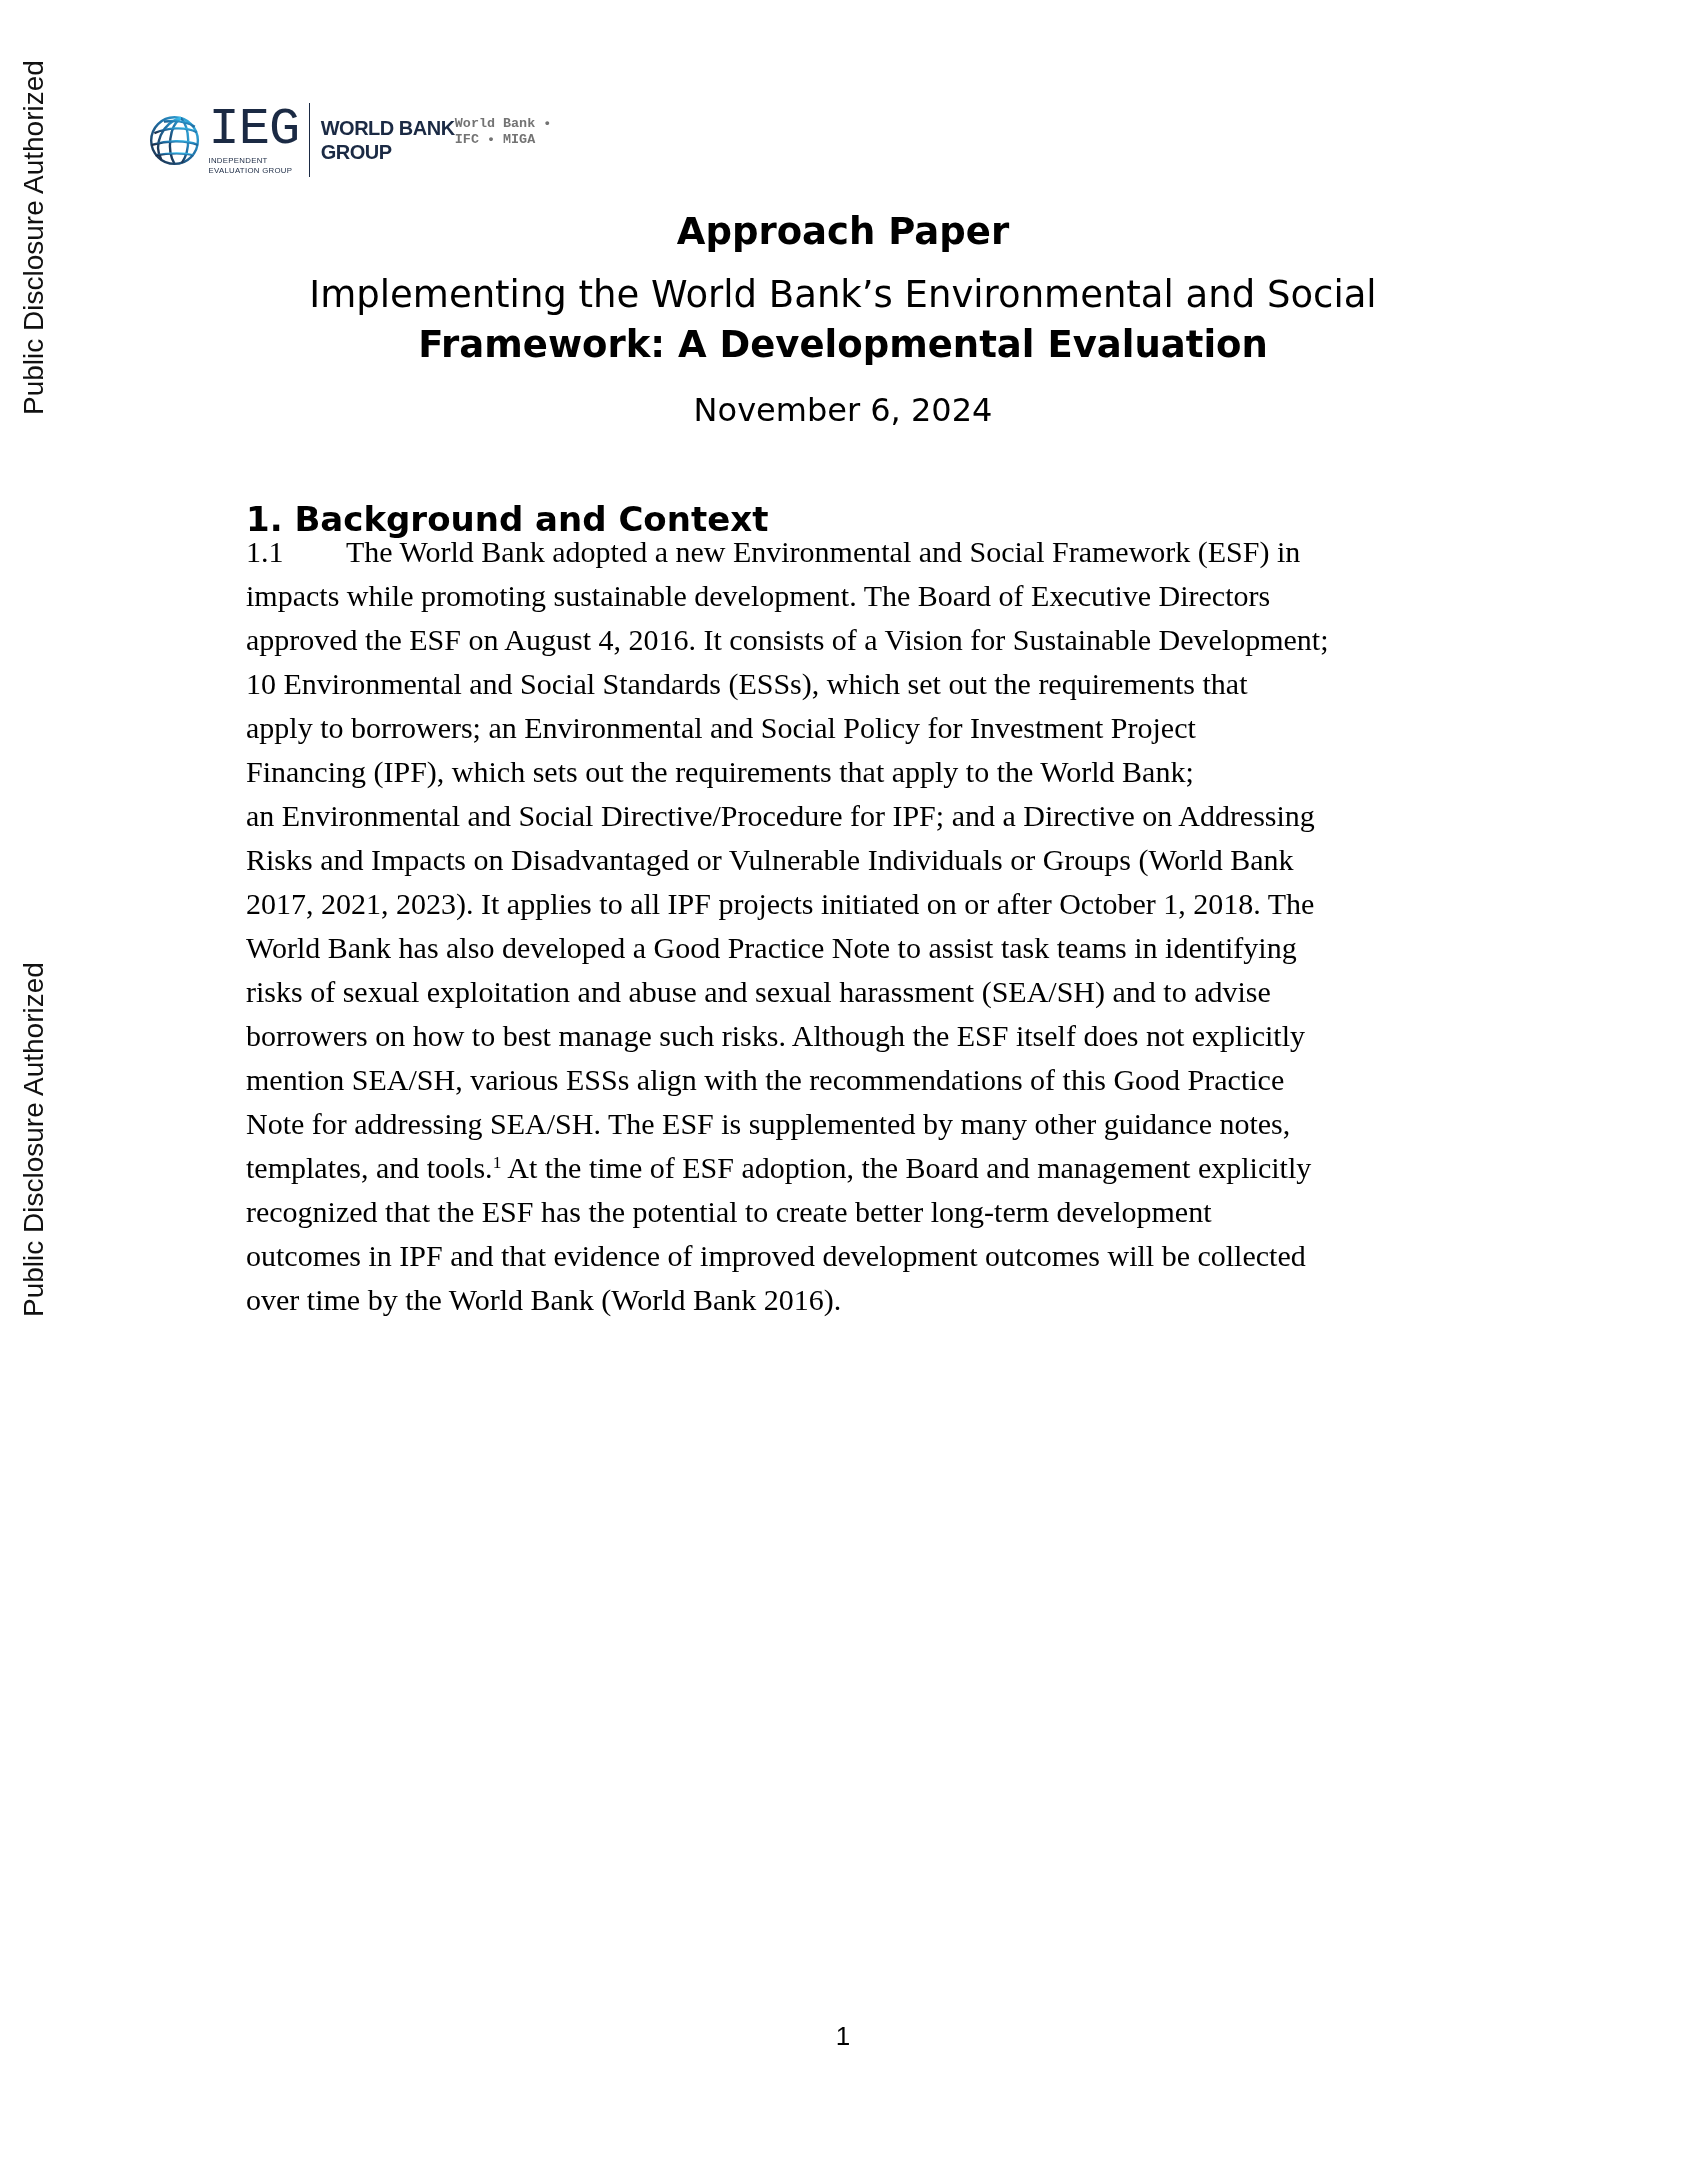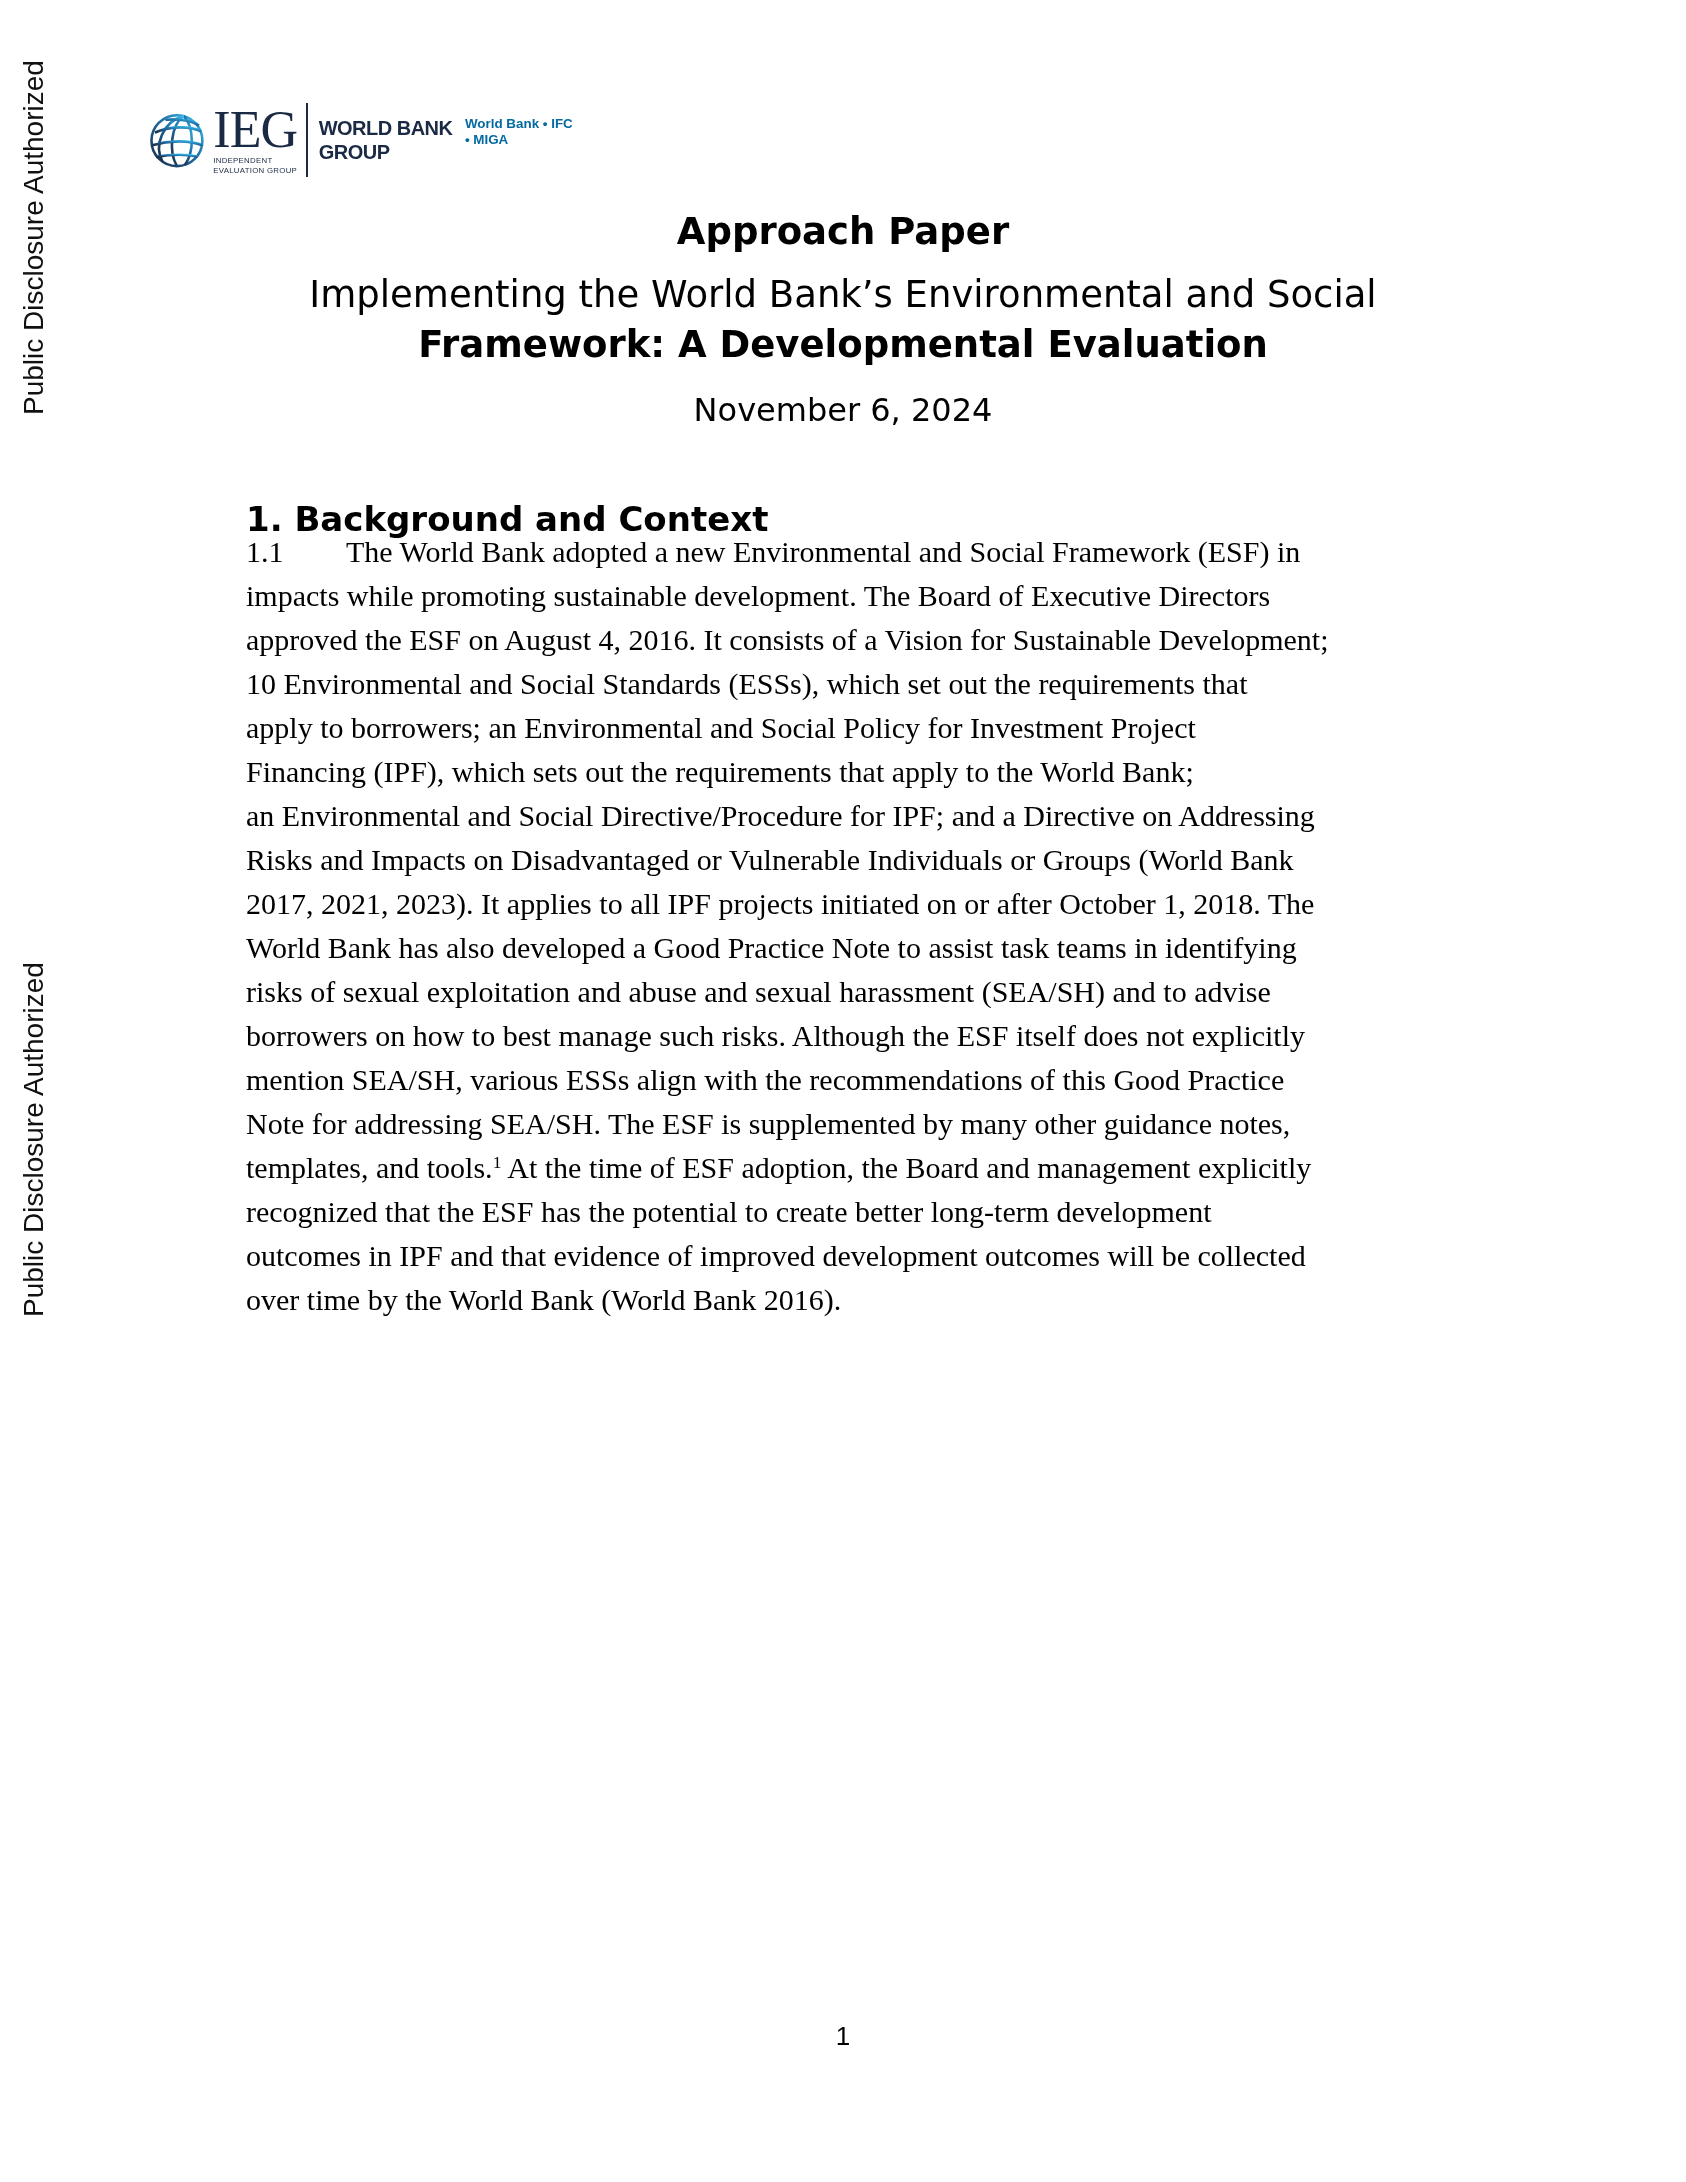--- a/index.html
+++ b/index.html
@@ -9,26 +9,26 @@
     font-family:"Liberation Sans", sans-serif; font-size:28px; color:#111;
     writing-mode:vertical-rl; transform:rotate(180deg);
     display:flex; align-items:center; justify-content:center; white-space:nowrap;
   }
   #side1 { top:61px; height:354px; }
   #side2 { top:963px; height:354px; }
 
   .logo { position:absolute; left:148px; top:96px; width:425px; height:87px; display:flex; align-items:center; }
   .logo .globe { width:83px; height:83px; }
   .logo .ieg { margin-left:7.4px; display:flex; flex-direction:column; justify-content:center; height:83px; }
-  .logo .ieg-big { font-family:Liberation Serif, serif; font-size:52px; line-height:52px; color:#1b2a44; letter-spacing:-0.9px; font-weight:400; }
+  .logo .ieg-big { font-family:Liberation Mono, monospace; font-size:52px; line-height:52px; color:#1b2a44; letter-spacing:-0.9px; font-weight:400; }
   .logo .ieg-small { font-family:"Liberation Sans", sans-serif; font-size:7.8px; line-height:9.2px; color:#1b2a44; letter-spacing:0.3px; text-transform:uppercase; }
   .logo .vbar { width:1.8px; height:74px; background:#1b2a44; margin:0 11px 0 9.2px; }
   .logo .wbg { display:flex; flex-direction:row; justify-content:center; }
   .logo .wbg-top { font-family:"Liberation Sans", sans-serif; font-weight:700; font-size:20px; color:#1b2a44; letter-spacing:-0.5px; line-height:24px; }
-  .logo .wbg-sub { font-family:Liberation Sans, sans-serif; font-weight:700; font-size:13.4px; color:#0369a1; line-height:16.6px; }
+  .logo .wbg-sub { font-family:Liberation Mono, monospace; font-weight:700; font-size:13.4px; color:#737373; line-height:16.6px; }
 
   .center { position:absolute; left:0; width:1686px; text-align:center; font-family:"DejaVu Sans", sans-serif; }
   #approach { top:210px; font-size:37px; font-weight:700; }
   #title1 { top:273px; font-size:37px; font-weight:400; }
   #title2 { top:323px; font-size:37px; font-weight:700; }
   #date { top:391px; font-size:32px; font-weight:400; }
 
   #heading { position:absolute; left:246px; top:461px; font-family:"DejaVu Sans", sans-serif; font-weight:700; font-size:34px;margin-top:38px; }
 
   .body { position:absolute; left:246px; top:530px; width:1200px; font-family:"Liberation Serif", serif; font-size:30px; line-height:44px; }

